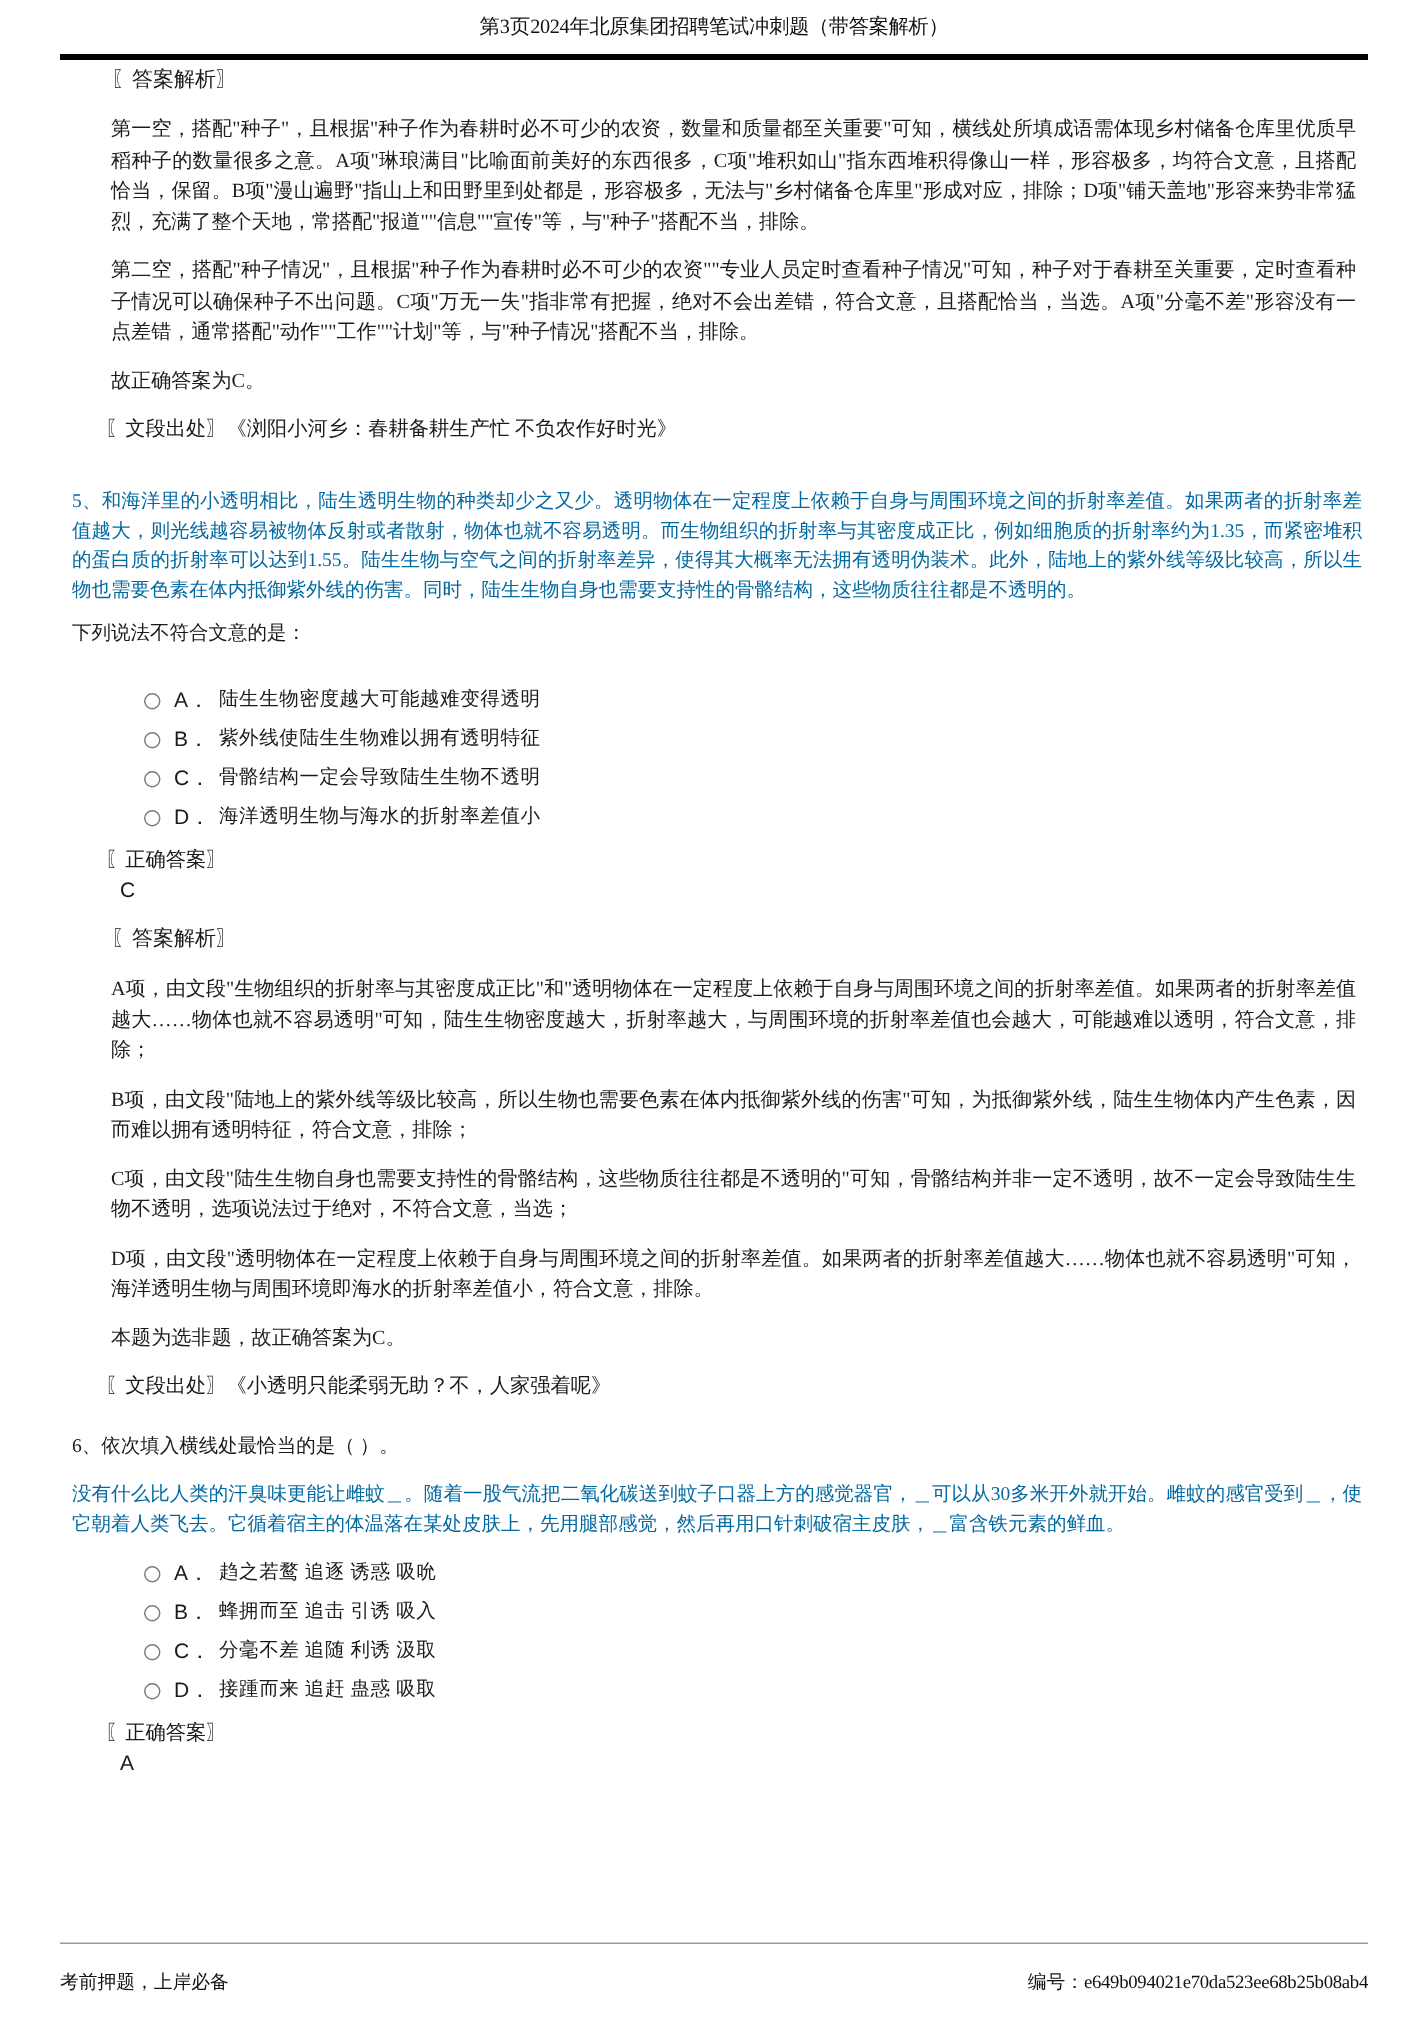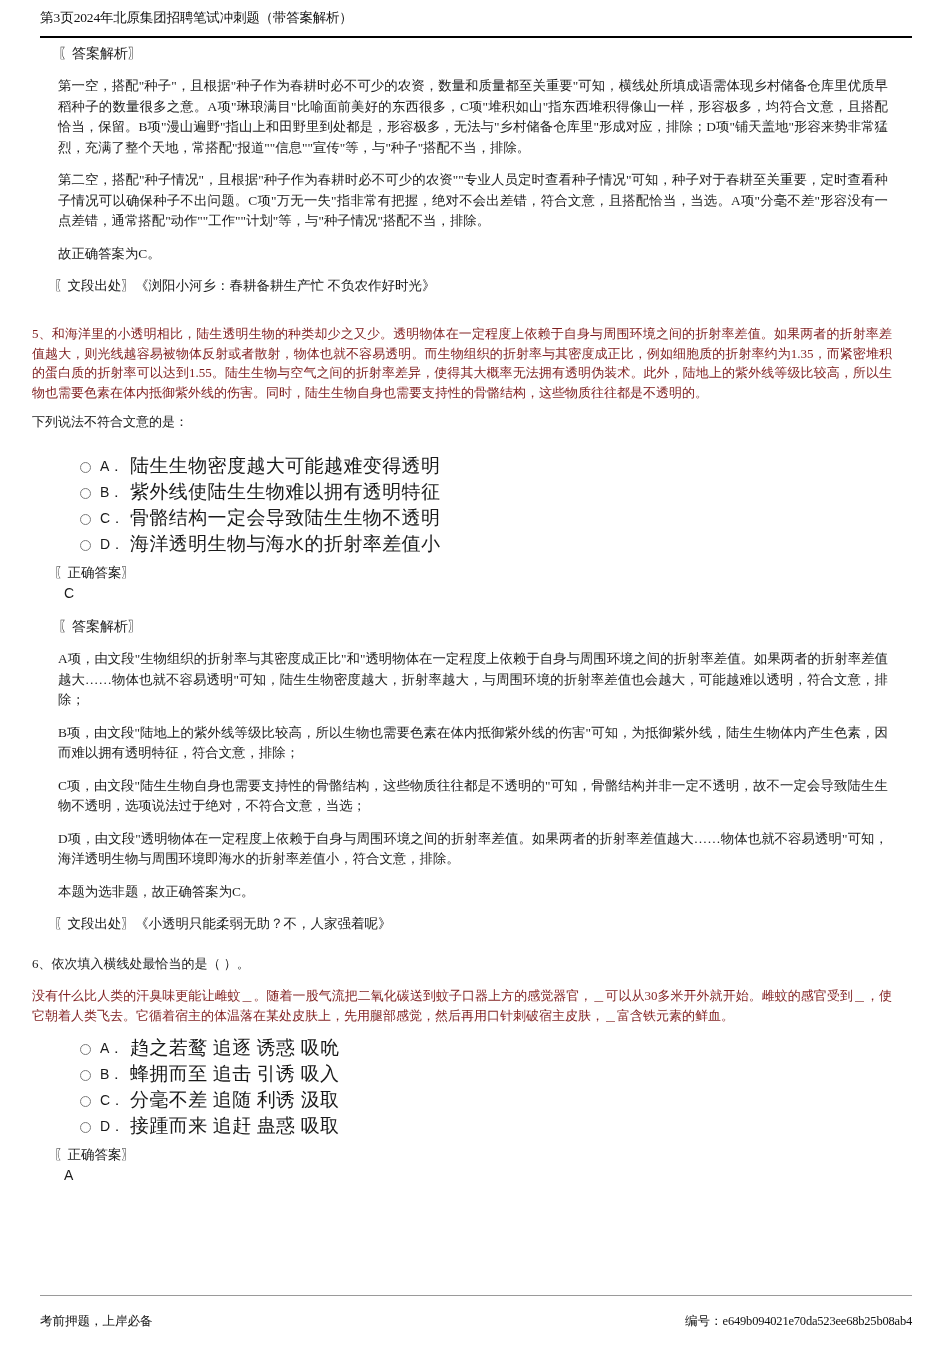--- a/index.html
+++ b/index.html
@@ -22,24 +22,24 @@
     box-sizing: border-box;
   }
 
   
   .page-header {
     position: absolute;
     top: 8px;
     left: 40px;
     width: 872px;
     height: 28px;
-    border-bottom: 2px solid #000000;
+    border-bottom: 4px solid #000000;
     display: flex;
     align-items: flex-start;
-    justify-content: flex-start;
+    justify-content: center;
     font-size: 13.5px;
     line-height: 20px;
     color: #111;
   }
   .header-left  { white-space: nowrap; }
   .header-right { white-space: nowrap; letter-spacing: -0.2px; }
 
   
   .page-footer {
     position: absolute;
@@ -60,21 +60,21 @@
   .footer-right { white-space: nowrap; }
   .footer-code {
     font-family: Liberation Serif, serif;
     letter-spacing: -0.2px;
   }
 
   
   .content {
     position: absolute;
     top: 44px;
-    left: 32px;
+    left: 48px;
     width: 866px;
   }
 
   .label-line {
     font-size: 14px;
     line-height: 20px;
     margin: 0 0 12px 0;
     padding-left: 26px;
   }
 
@@ -89,21 +89,21 @@
     color: #1c1c1c;
   }
 
   .stem {
     font-size: 13px;
     line-height: 19.5px;
     text-align: justify;
     text-justify: inter-ideograph;
     margin: 0 0 10px 0;
     padding-right: 6px;
-    color: #7f1d1d;
+    color: #0369a1;
   }
   .qnum {
     font-size: 13px;
     line-height: 20px;
     margin: 0 0 12px 0;
     font-family: Liberation Serif, serif;
   }
   .ask {
     font-size: 13px;
     line-height: 20px;
@@ -133,21 +133,21 @@
     position: relative;
     top: 1px;
   }
   .opt-letter {
     font-family: "Liberation Sans", sans-serif;
     font-size: 14px;
     width: 30px;
     flex: 0 0 auto;
   }
   .opt-text {
-    font-size: 19px;
+    font-size: 13px;
     letter-spacing: 0.4px;
   }
 
   .answer-label {
     font-size: 13.5px;
     line-height: 20px;
     margin: 6px 0 0 0;
     padding-left: 22px;
   }
   .answer-value {

